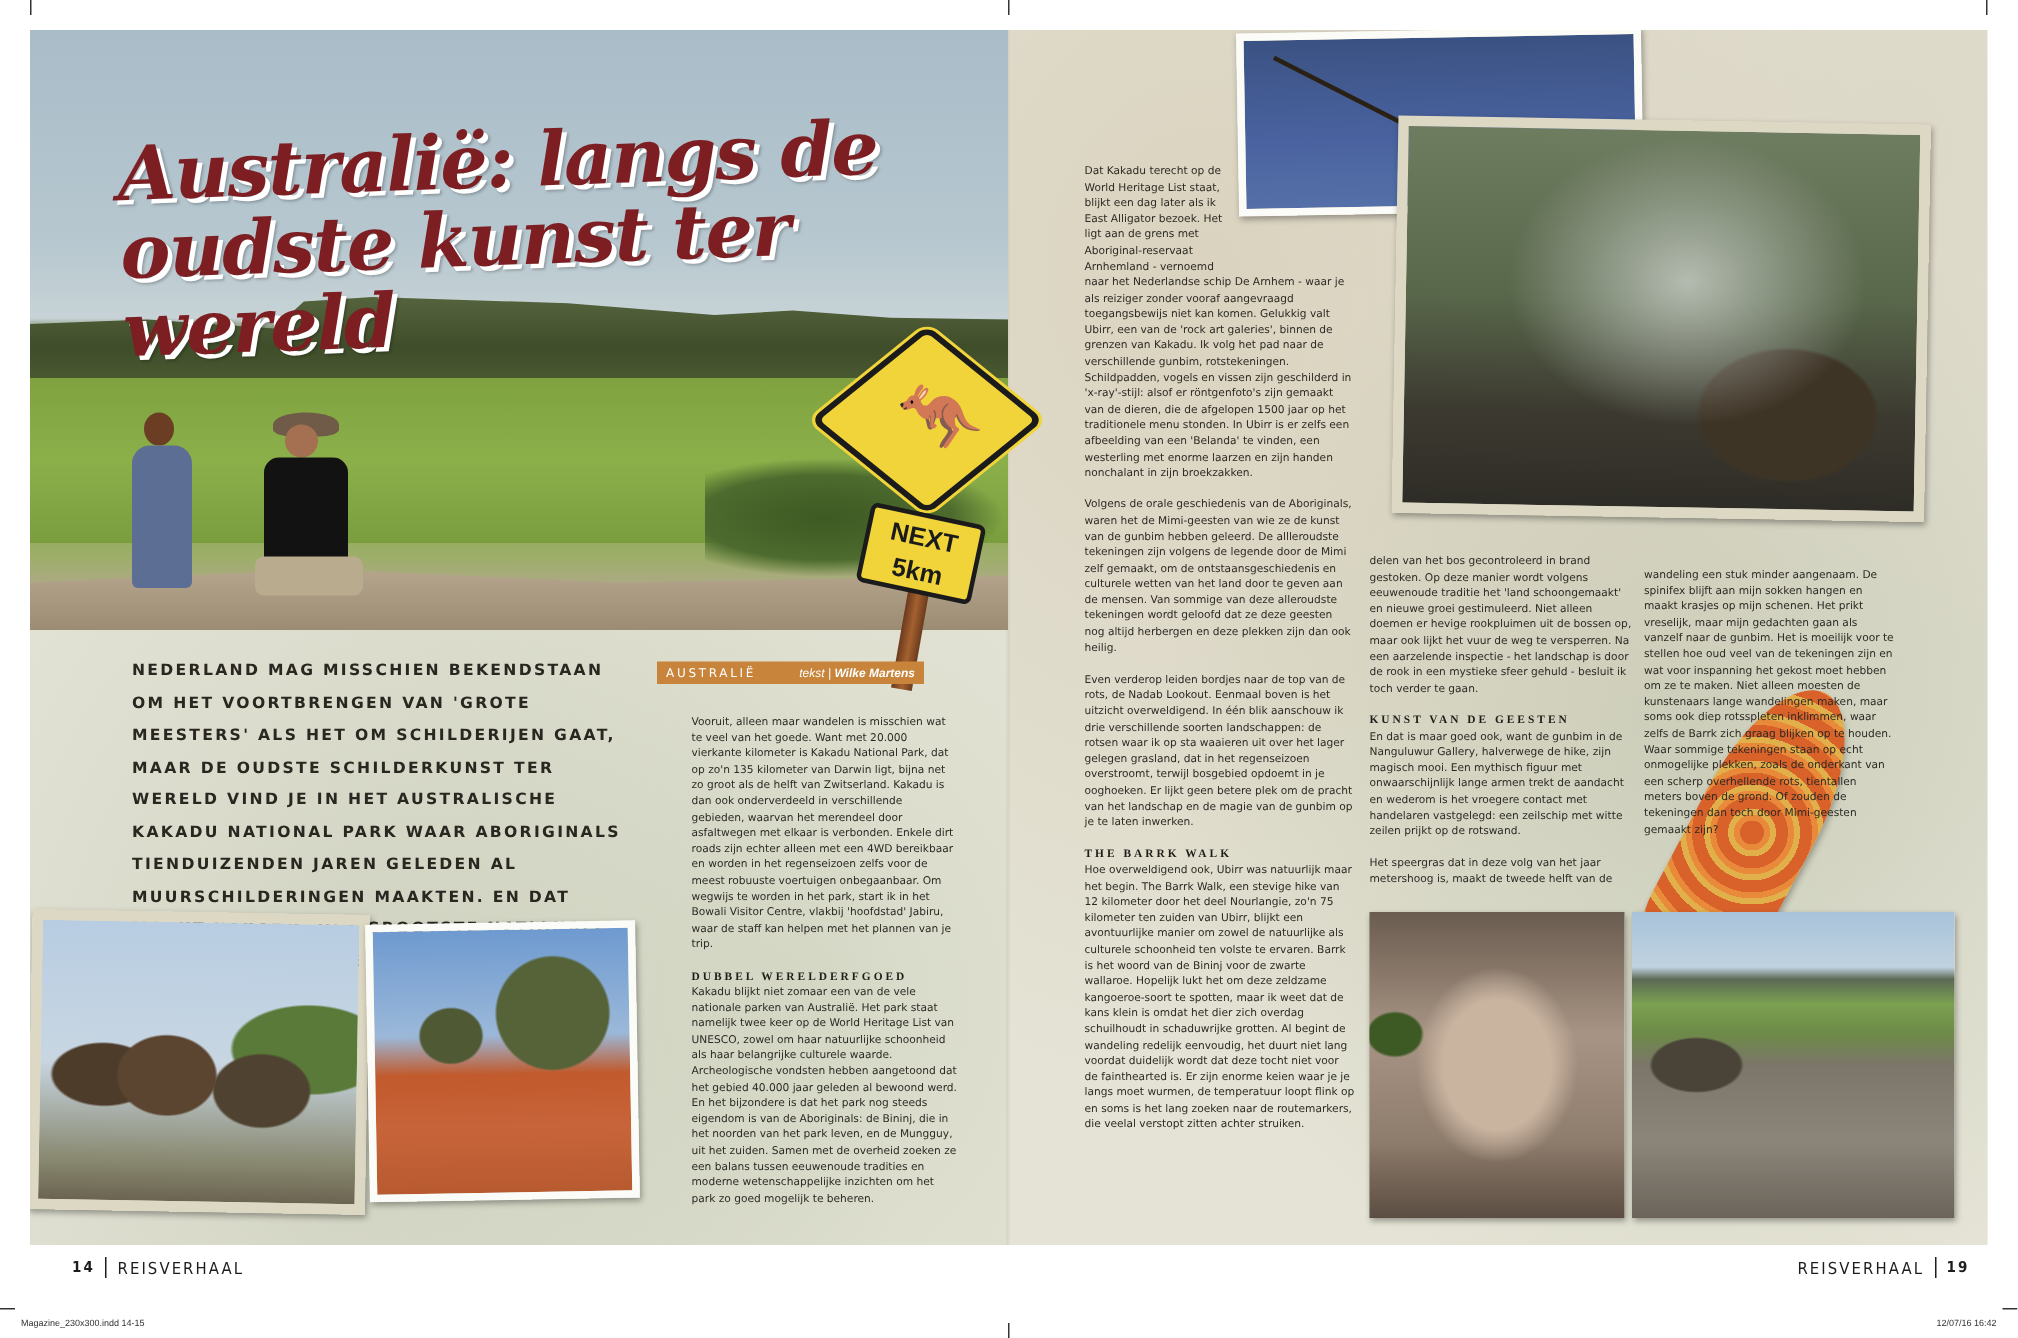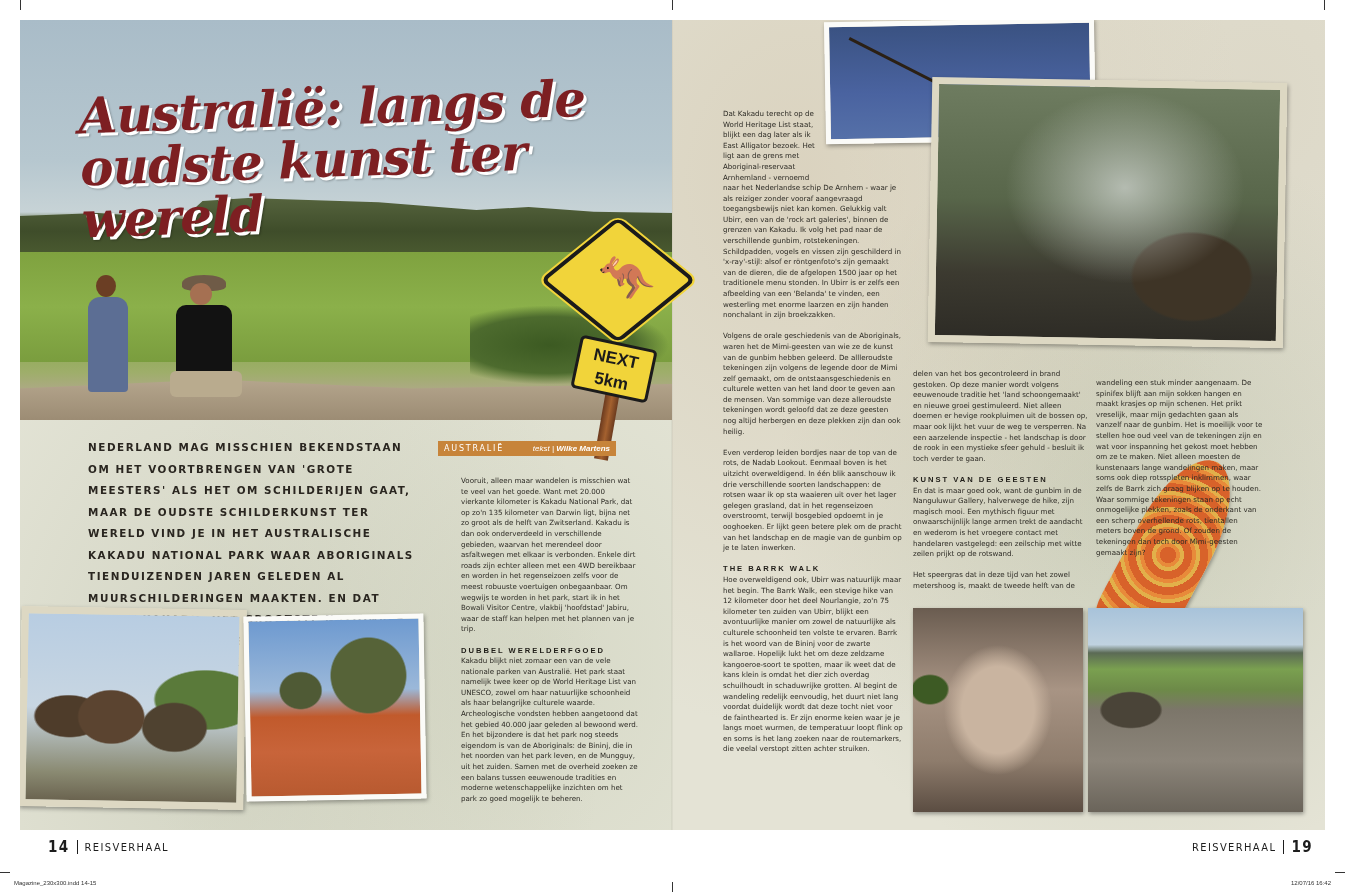--- a/index.html
+++ b/index.html
@@ -58,21 +58,21 @@
   .intro { position: absolute; left: 68px; top: 417px; width: 330px; font-family: "DejaVu Sans", sans-serif; font-weight: bold;
     font-size: 10.4px; line-height: 21.5px; letter-spacing: 1.55px; text-transform: uppercase; color: #2a2620; }
 
   .section-bar { position: absolute; left: 418px; top: 421px; width: 178px; height: 15px; background: #c7843a; display: flex; justify-content: space-between; align-items: center; padding: 0 6px; }
   .section-bar .sec { font-family: "DejaVu Sans", sans-serif; font-weight: normal; font-size: 8px; letter-spacing: 1.8px; color: #fff; }
   .section-bar .by { font-size: 8px; color: #fff; font-style: italic; }
   .section-bar .by b { font-weight: bold; }
 
   .col { position: absolute; font-family: "DejaVu Sans", sans-serif; font-size: 7.1px; line-height: 10.6px; color: #2c2a24; }
   .col p { margin-bottom: 10.6px; }
-  .col h3 { font-family: Liberation Sans, sans-serif; font-weight: bold; font-size: 7.6px; letter-spacing: 2px; line-height: 10.6px; color: #1f1d18; }
+  .col h3 { font-family: Liberation Serif, serif; font-weight: bold; font-size: 7.6px; letter-spacing: 2px; line-height: 10.6px; color: #1f1d18; }
 
   
   .photo { position: absolute; overflow: hidden; box-shadow: 1px 2px 4px rgba(0,0,0,0.35); }
   .frame-white { border: 5px solid #fbfbf8; }
   .frame-cream { border: 7px solid #ddd8c3; }
 
   .ph-rocks { left: 0; top: 588px; width: 225px; height: 200px; transform: rotate(1deg);
     background:
       radial-gradient(ellipse at 40% 55%, #5b4430 0 18%, transparent 19%),
       radial-gradient(ellipse at 20% 55%, #4e3c2a 0 14%, transparent 15%),
@@ -102,21 +102,21 @@
     background:
       radial-gradient(ellipse at 20% 50%, #4a4438 0 12%, transparent 13%),
       linear-gradient(180deg, #a8c3da 0%, #c0d2e0 18%, #5b6a55 22%, #7aa050 30%, #6d8a48 40%, #7c766a 50%, #8c857a 75%, #6a645a 100%); }
 
   .boomerang { position: absolute; left: 1108px; top: 430px; width: 80px; height: 210px;
     background: repeating-radial-gradient(circle at 50% 50%, #d8622a 0 8px, #e88a3a 8px 12px, #e2b04a 12px 16px);
     border-radius: 60px 60px 30px 30px / 140px 140px 60px 60px; transform: rotate(28deg); box-shadow: 2px 3px 4px rgba(0,0,0,0.3); }
 
   
   .footer { position: absolute; top: 838px; font-family: "DejaVu Sans Condensed", "DejaVu Sans", sans-serif; font-size: 11px; letter-spacing: 1.4px; color: #1d1d1d; display: flex; align-items: center; }
-  .footer .num { font-weight: bold; font-size: 15px; }
+  .footer .num { font-weight: bold; font-size: 10px; }
   .footer .sep { display: inline-block; width: 1px; height: 14px; background: #1d1d1d; margin: 0 7px; }
   .footer-left { left: 48px; }
   .footer-right { right: 32px; }
 
   .slug { position: absolute; top: 880px; font-size: 6px; color: #333; }
   .slug-left { left: 14px; }
   .slug-right { right: 14px; }
   .crop-mark { position: absolute; background: #333; }
 </style>
 </head>
@@ -178,21 +178,21 @@
     <p>Volgens de orale geschiedenis van de Aboriginals, waren het de Mimi-geesten van wie ze de kunst van de gunbim hebben geleerd. De allleroudste tekeningen zijn volgens de legende door de Mimi zelf gemaakt, om de ontstaansgeschiedenis en culturele wetten van het land door te geven aan de mensen. Van sommige van deze alleroudste tekeningen wordt geloofd dat ze deze geesten nog altijd herbergen en deze plekken zijn dan ook heilig.</p>
     <p>Even verderop leiden bordjes naar de top van de rots, de Nadab Lookout. Eenmaal boven is het uitzicht overweldigend. In één blik aanschouw ik drie verschillende soorten landschappen: de rotsen waar ik op sta waaieren uit over het lager gelegen grasland, dat in het regenseizoen overstroomt, terwijl bosgebied opdoemt in je ooghoeken. Er lijkt geen betere plek om de pracht van het landschap en de magie van de gunbim op je te laten inwerken.</p>
     <h3>THE BARRK WALK</h3>
     <p>Hoe overweldigend ook, Ubirr was natuurlijk maar het begin. The Barrk Walk, een stevige hike van 12 kilometer door het deel Nourlangie, zo'n 75 kilometer ten zuiden van Ubirr, blijkt een avontuurlijke manier om zowel de natuurlijke als culturele schoonheid ten volste te ervaren. Barrk is het woord van de Bininj voor de zwarte wallaroe. Hopelijk lukt het om deze zeldzame kangoeroe-soort te spotten, maar ik weet dat de kans klein is omdat het dier zich overdag schuilhoudt in schaduwrijke grotten. Al begint de wandeling redelijk eenvoudig, het duurt niet lang voordat duidelijk wordt dat deze tocht niet voor de fainthearted is. Er zijn enorme keien waar je je langs moet wurmen, de temperatuur loopt flink op en soms is het lang zoeken naar de routemarkers, die veelal verstopt zitten achter struiken.</p>
   </div>
 
   <div class="col" style="left:893px; top:349px; width:175px;">
     <p>delen van het bos gecontroleerd in brand gestoken. Op deze manier wordt volgens eeuwenoude traditie het 'land schoongemaakt' en nieuwe groei gestimuleerd. Niet alleen doemen er hevige rookpluimen uit de bossen op, maar ook lijkt het vuur de weg te versperren. Na een aarzelende inspectie - het landschap is door de rook in een mystieke sfeer gehuld - besluit ik toch verder te gaan.</p>
     <h3>KUNST VAN DE GEESTEN</h3>
     <p>En dat is maar goed ook, want de gunbim in de Nanguluwur Gallery, halverwege de hike, zijn magisch mooi. Een mythisch figuur met onwaarschijnlijk lange armen trekt de aandacht en wederom is het vroegere contact met handelaren vastgelegd: een zeilschip met witte zeilen prijkt op de rotswand.</p>
-    <p>Het speergras dat in deze tijd van het zowel metershoog is, maakt de tweede helft van de</p>
+    <p>Het speergras dat in deze volg van het jaar metershoog is, maakt de tweede helft van de</p>
   </div>
 
   <div class="boomerang"></div>
 
   <div class="col" style="left:1076px; top:358px; width:168px;">
     <p>wandeling een stuk minder aangenaam. De spinifex blijft aan mijn sokken hangen en maakt krasjes op mijn schenen. Het prikt vreselijk, maar mijn gedachten gaan als vanzelf naar de gunbim. Het is moeilijk voor te stellen hoe oud veel van de tekeningen zijn en wat voor inspanning het gekost moet hebben om ze te maken. Niet alleen moesten de kunstenaars lange wandelingen maken, maar soms ook diep rotsspleten inklimmen, waar zelfs de Barrk zich graag blijken op te houden. Waar sommige tekeningen staan op echt onmogelijke plekken, zoals de onderkant van een scherp overhellende rots, tientallen meters boven de grond. Of zouden de tekeningen dan toch door Mimi-geesten gemaakt zijn?</p>
   </div>
 
   <div class="photo frame-cream ph-rocks"></div>
   <div class="photo frame-white ph-desert"></div>

